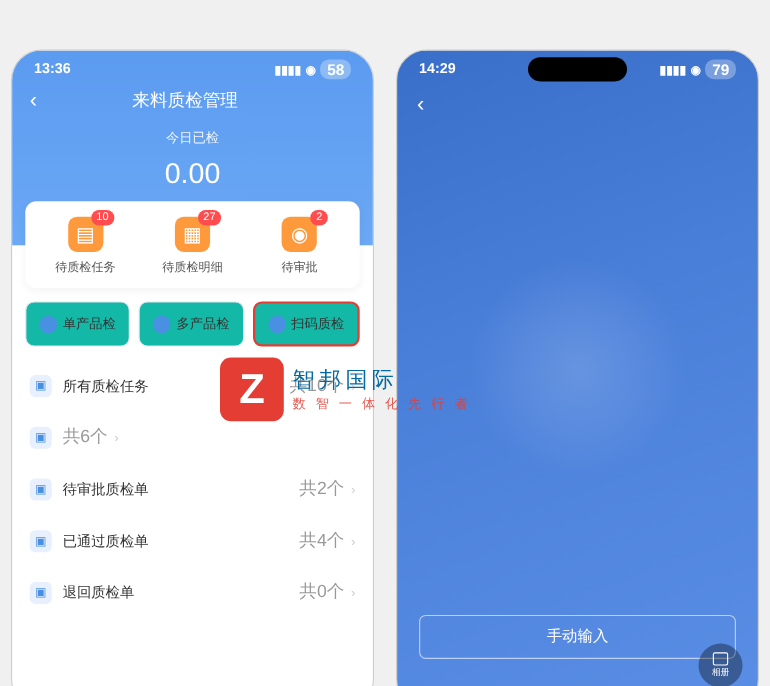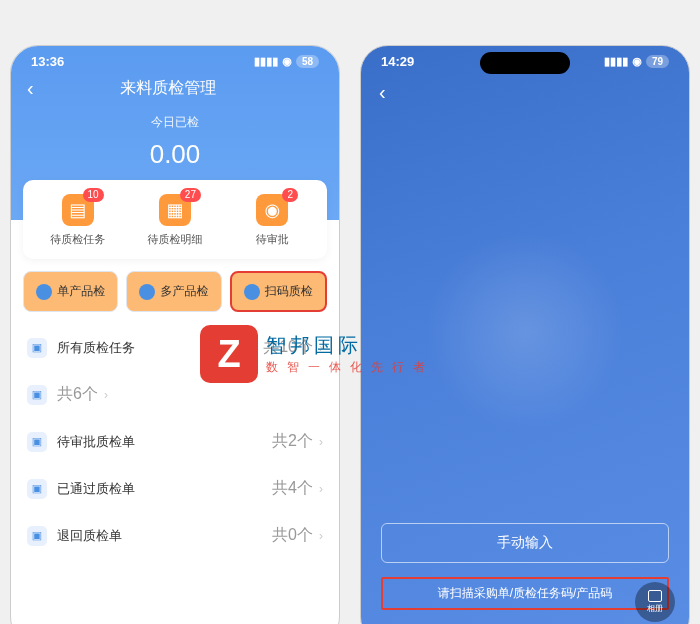--- a/index.html
+++ b/index.html
@@ -1,39 +1,39 @@
 <!DOCTYPE html>
 <html><head>
   <meta charset="utf-8">
   <style>
     * { margin: 0; padding: 0; box-sizing: border-box; font-family: -apple-system, "PingFang SC", sans-serif; }
     body { background: #f0f0f0; display: flex; gap: 20px; padding: 10px; justify-content: center; }
     .phone { width: 330px; height: 600px; background: #fff; border-radius: 28px; overflow: hidden; border: 1px solid #ccc; position: relative; }
     .statusbar { display: flex; justify-content: space-between; padding: 8px 20px 4px; font-size: 13px; font-weight: 600; color: #fff; position: relative; z-index: 2; }
     .sb-right { display: flex; align-items: center; gap: 4px; }
     .signal, .wifi { font-size: 11px; }
-    .battery { background: rgba(255,255,255,0.3); border-radius: 8px; padding: 1px 6px; font-size: 10px; text-align: right; }
+    .battery { background: rgba(255,255,255,0.3); border-radius: 8px; padding: 1px 6px; font-size: 14px; text-align: right; }
     
     
     .p1-header { background: linear-gradient(180deg, #5b9bf0 0%, #6ba8f5 100%); padding-bottom: 50px; color: #fff; text-align: center; }
     .p1-nav { display: flex; align-items: center; padding: 4px 16px 12px; }
     .back-chevron { font-size: 20px; color: #fff; }
     .p1-title { flex: 1; font-size: 16px; font-weight: 500; margin-left: -20px; }
     .p1-subtitle { font-size: 12px; opacity: 0.9; margin-top: 2px; }
     .p1-value { font-size: 26px; font-weight: 500; margin-top: 8px; }
     
     .cards { background: #fff; margin: -40px 12px 0; border-radius: 10px; padding: 14px 6px 12px; display: flex; justify-content: space-around; position: relative; z-index: 1; box-shadow: 0 2px 8px rgba(0,0,0,0.05); }
     .card { text-align: center; flex: 1; }
     .card-icon { width: 32px; height: 32px; border-radius: 8px; margin: 0 auto 6px; position: relative; display: flex; align-items: center; justify-content: center; font-size: 18px; }
     .card-icon.orange { background: #ff9a3c; color: #fff; }
     .badge { position: absolute; top: -6px; right: -10px; background: #ff4d4f; color: #fff; font-size: 10px; border-radius: 8px; padding: 0px 5px; min-width: 16px; line-height: 14px; }
     .card-label { font-size: 11px; color: #555; }
     
     .btns { display: flex; gap: 8px; padding: 12px; }
-    .btn { flex: 1; border: 1px solid #e0e6f0; border-radius: 8px; padding: 10px 4px; font-size: 12px; color: #333; display: flex; align-items: center; justify-content: center; gap: 5px; background: #fdba74; }
+    .btn { flex: 1; border: 1px solid #e0e6f0; border-radius: 8px; padding: 10px 4px; font-size: 12px; color: #333; display: flex; align-items: center; justify-content: center; gap: 5px; background: #14b8a6; }
     .btn-icon { width: 16px; height: 16px; border-radius: 50%; background: #4a90e2; display: inline-block; }
     .btn.highlighted { border: 2px solid #e43d33; }
     
     .list { padding: 0 12px; }
     .list-item { display: flex; align-items: center; padding: 13px 4px; font-size: 13px; color: #333; }
     .li-icon { width: 20px; height: 20px; border-radius: 5px; background: #e8f0fe; color: #4a90e2; margin-right: 10px; display: flex; align-items: center; justify-content: center; font-size: 11px; }
     .li-label { flex: 1; }
     .li-count { color: #999; font-size: 16px; margin-right: 6px; }
     .li-chevron { color: #ccc; font-size: 12px; }
     
@@ -152,21 +152,20 @@
         <span class="signal">▮▮▮▮</span>
         <span class="wifi">◉</span>
         <span class="battery">79</span>
       </span>
     </div>
     <div class="p2-back">‹</div>
     <div class="p2-body">
       <div class="glare"></div>
       <div class="p2-bottom">
         <div class="manual-btn">手动输入</div>
-        <div class="scan-hint">请扫描采购单/质检任务码/产品码</div>
       </div>
       <div class="album-btn">
         <span class="album-icon"></span>
         <span>相册</span>
       </div>
     </div>
   </div>
 
   <div class="watermark">
     <div class="wm-logo">Z</div>

